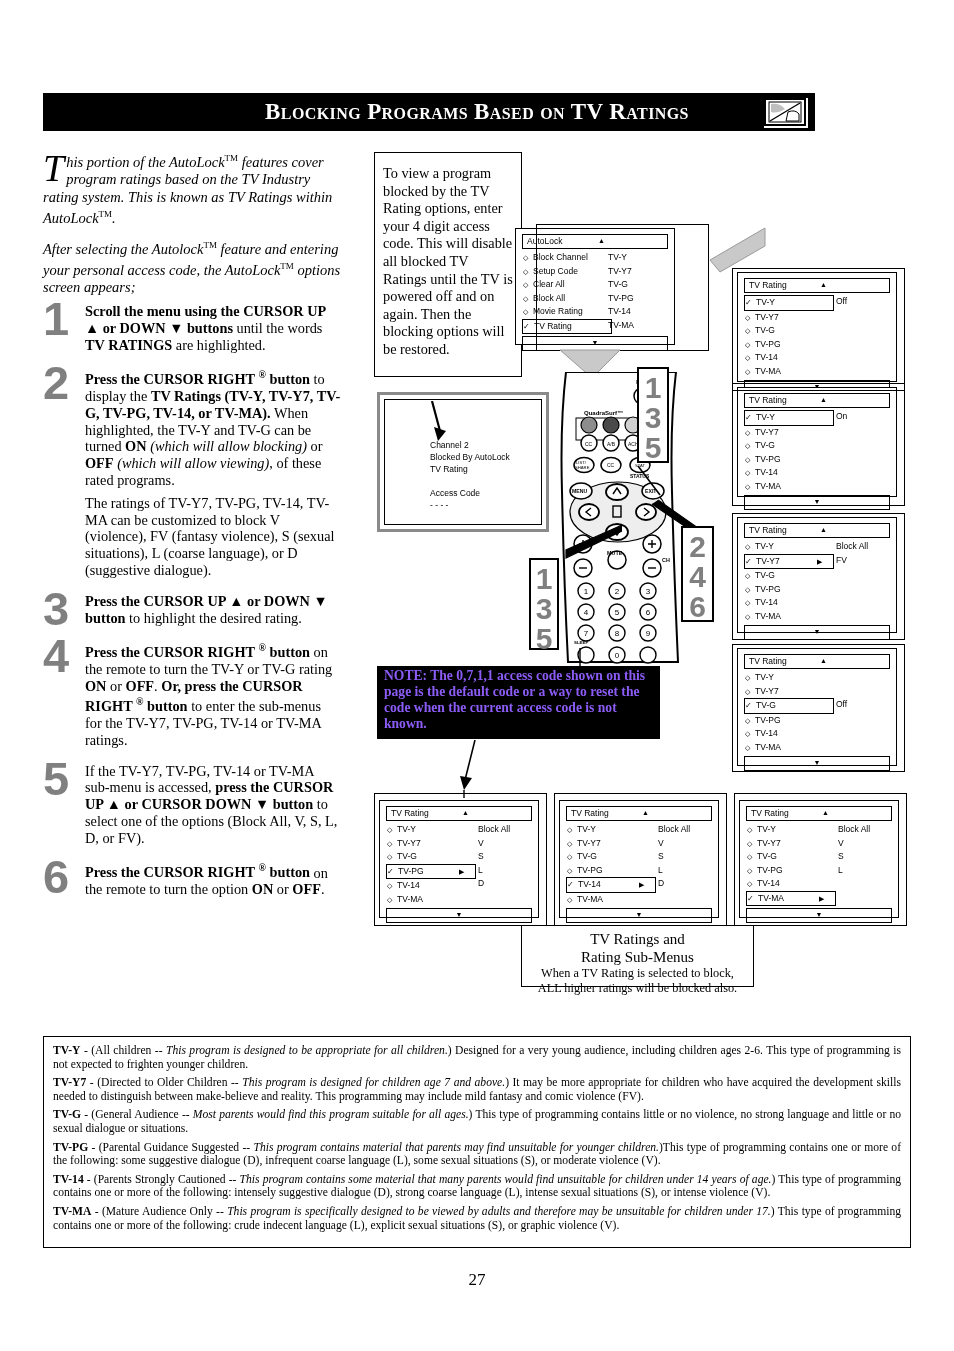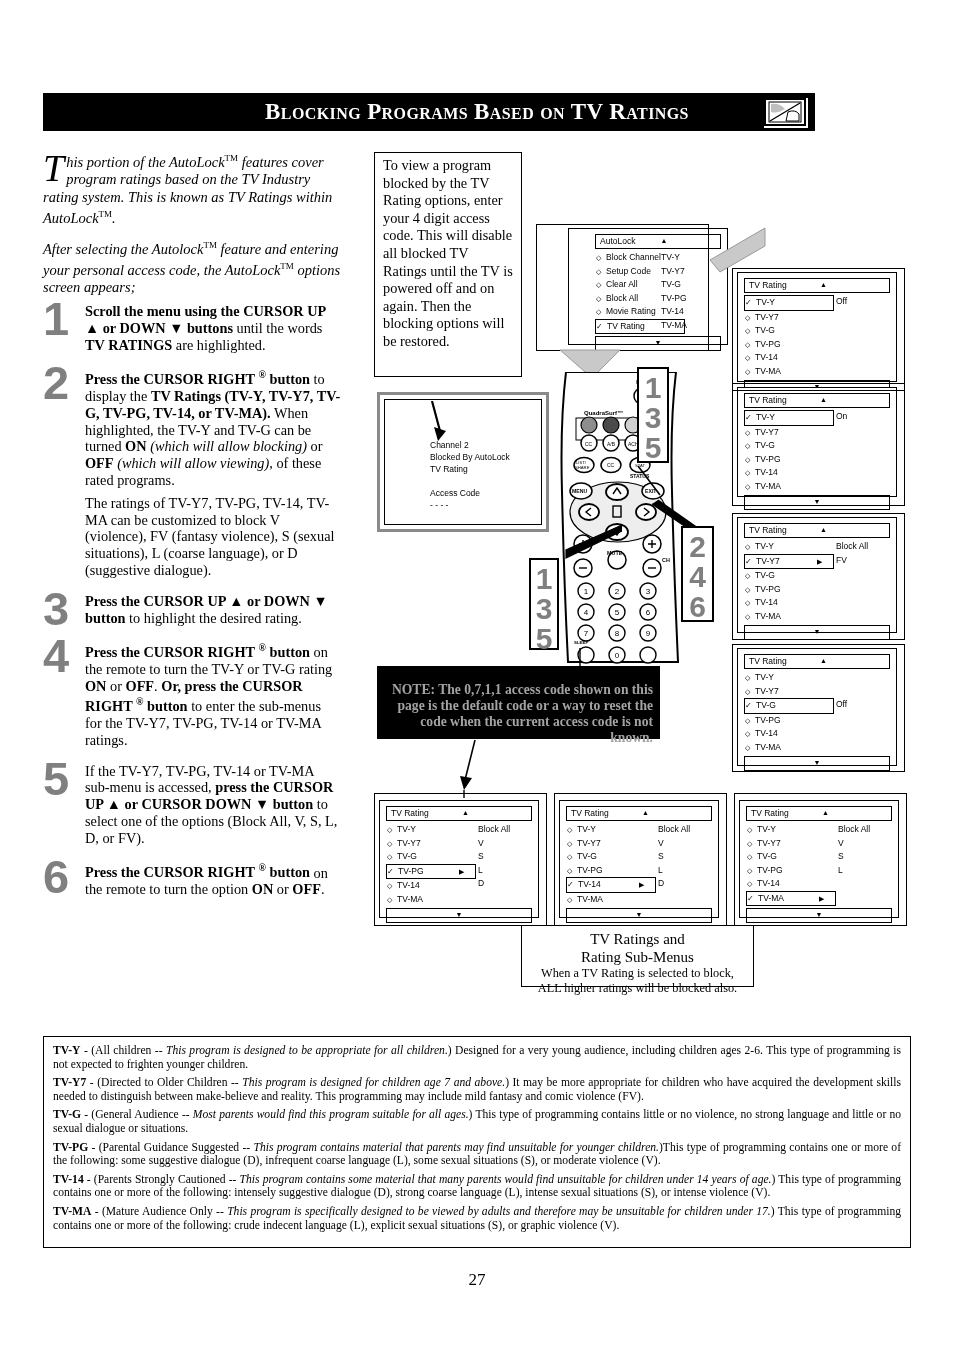--- a/index.html
+++ b/index.html
@@ -32,21 +32,21 @@
             font-family:"Liberation Sans",sans-serif;font-weight:bold;
             font-size:47px;color:#808080;line-height:47px;text-align:left;}
   .step-body{margin-left:42px;font-size:14.3px;line-height:16.8px;}
   .step-body p{margin:0 12px 6px 0;}
   .b{font-weight:bold;}
   .i{font-style:italic;}
   .reg{font-size:10px;vertical-align:super;}
 
   
   .view-box{position:absolute;left:374px;top:152px;width:148px;height:225px;
-            border:1px solid #000;box-sizing:border-box;padding:4px 8px;
+            border:1px solid #000;box-sizing:border-box;padding:12px 8px;
             font-size:14.3px;line-height:17.6px;}
 
   
   .osd{position:absolute;background:#fff;border:1px solid #000;
        font-family:"Liberation Sans",sans-serif;box-sizing:border-box;}
   .osd .bar{position:relative;height:13px;border:1px solid #000;
        margin:5px 6px 2px 6px;font-size:8.5px;line-height:12px;
        padding-left:4px;}
   .osd .bar .arw{position:absolute;left:52%;top:0;font-size:7px;}
   .osd .rows{margin:0 6px;}
@@ -74,22 +74,22 @@
   .remote svg{display:block;}
 
   
   .callout{position:absolute;border:2px solid #000;background:#fff;
        font-family:"Liberation Sans",sans-serif;font-weight:bold;
        font-size:30px;color:#808080;text-align:center;line-height:30px;
        padding-top:4px;box-sizing:border-box;}
 
   
   .note{position:absolute;left:377px;top:666px;width:283px;height:73px;
-        background:#000;color:#a3a3a3;box-sizing:border-box;padding:16px 7px;
-        font-weight:bold;font-size:13.6px;line-height:16px;text-align:right;}
+        background:#000;color:#8b5cf6;box-sizing:border-box;padding:2px 7px;
+        font-weight:bold;font-size:13.6px;line-height:16px;}
 
   
   .subcap{position:absolute;left:521px;top:925px;width:233px;height:62px;
       border:1px solid #000;box-sizing:border-box;text-align:center;
       padding-top:5px;}
   .subcap .t1{font-size:15px;line-height:17.5px;}
   .subcap .t2{font-size:12.3px;line-height:14.5px;font-family:Liberation Serif, serif;}
 
   
   .gloss{position:absolute;left:43px;top:1036px;width:868px;height:212px;
@@ -161,21 +161,21 @@
       <div class="step">
         <div class="step-num">6</div>
         <div class="step-body">
           <p><span class="b">Press the CURSOR RIGHT <span class="reg">®</span> button</span> on the remote to turn the option <span class="b">ON</span> or <span class="b">OFF</span>.</p>
         </div>
       </div>
     </div>
 
   <div class="view-box">To view a program blocked by the TV Rating options, enter your 4 digit access code. This will disable all blocked TV Ratings until the TV is powered off and on again. Then the blocking options will be restored.</div>
 
-  <div class="osd" id="osd-autolock" style="left: 568px; top: 228px; width: 160px; height: 117px; position: absolute; padding-left: 20px;">
+  <div class="osd" id="osd-autolock" style="left: 515px; top: 228px; width: 160px; height: 117px; position: absolute;">
       <div class="bar">AutoLock<span class="arw">▲</span></div>
       <div class="rows">
         <div class="row">
           <span class="dia">◇</span>
           <span class="lbl">Block Channel</span>
         </div>
         <div class="row">
           <span class="dia">◇</span>
           <span class="lbl">Setup Code</span>
         </div>

